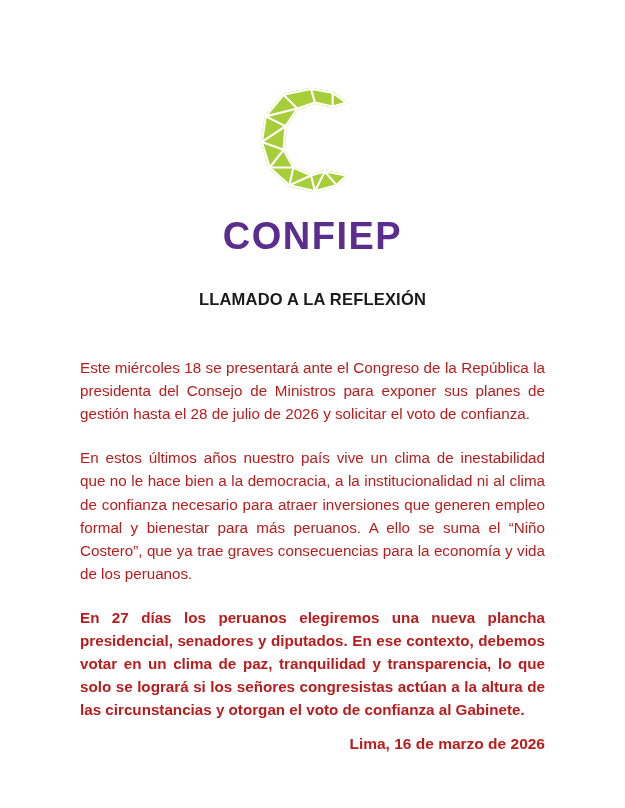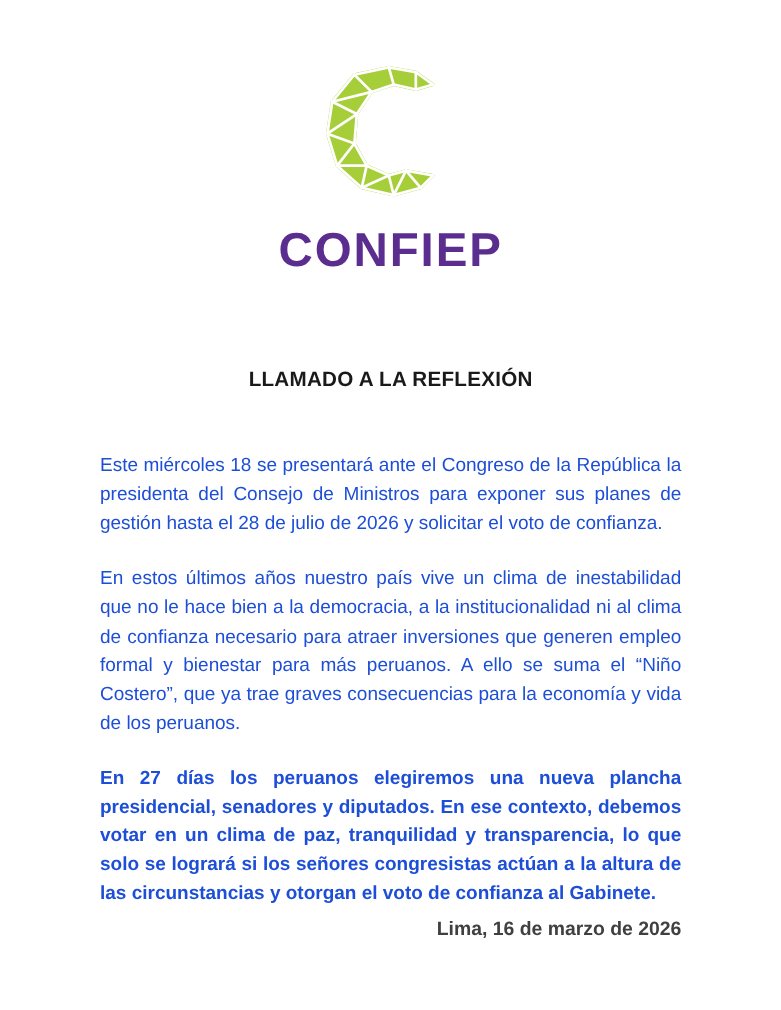--- a/index.html
+++ b/index.html
@@ -17,76 +17,76 @@
 
   .page {
     position: relative;
     width: 625px;
     height: 808px;
     box-sizing: border-box;
   }
 
   
   .logo-block {
-    padding-top: 46px;
+    padding-top: 81px;
     display: flex;
     flex-direction: column;
     align-items: center;
   }
   .logo-mark {
     width: 118px;
     height: 118px;
     display: block;
   }
   .brand-name {
     margin-top: 16px;
     font-size: 38px;
     font-weight: bold;
     letter-spacing: 1.5px;
     color: #5b2d8e;
     font-family: "Liberation Sans", sans-serif;
   }
 
   
   .doc-title {
-    margin-top: 72px;
+    margin-top: 32px;
     text-align: center;
     font-size: 16.5px;
     font-weight: bold;
     letter-spacing: 0.2px;
     color: #1a1a1a;
   }
 
   
   .body-copy {
     margin: 0 auto;
     padding-top: 36px;
     width: 465px;
   }
   .para {
     font-size: 15.2px;
     line-height: 1.52;
     text-align: justify;
     text-justify: inter-word;
     margin: 0 0 21px 0;
-    color: #1d4ed8;
+    color: #b91c1c;
   }
   .para:last-child {
     margin-bottom: 0;
     font-weight: bold;
   }
 
   
   .signature {
     position: absolute;
     right: 80px;
     bottom: 55px;
     font-size: 15.5px;
     font-weight: bold;
-    color: #404040;
+    color: #b91c1c;
   }
 </style>
 </head>
 <body>
 
 <div class="page">
 
   <div class="logo-block">
     <span class="logo-mark">
       <svg viewBox="0 0 120 120" width="118" height="118" aria-hidden="true">

